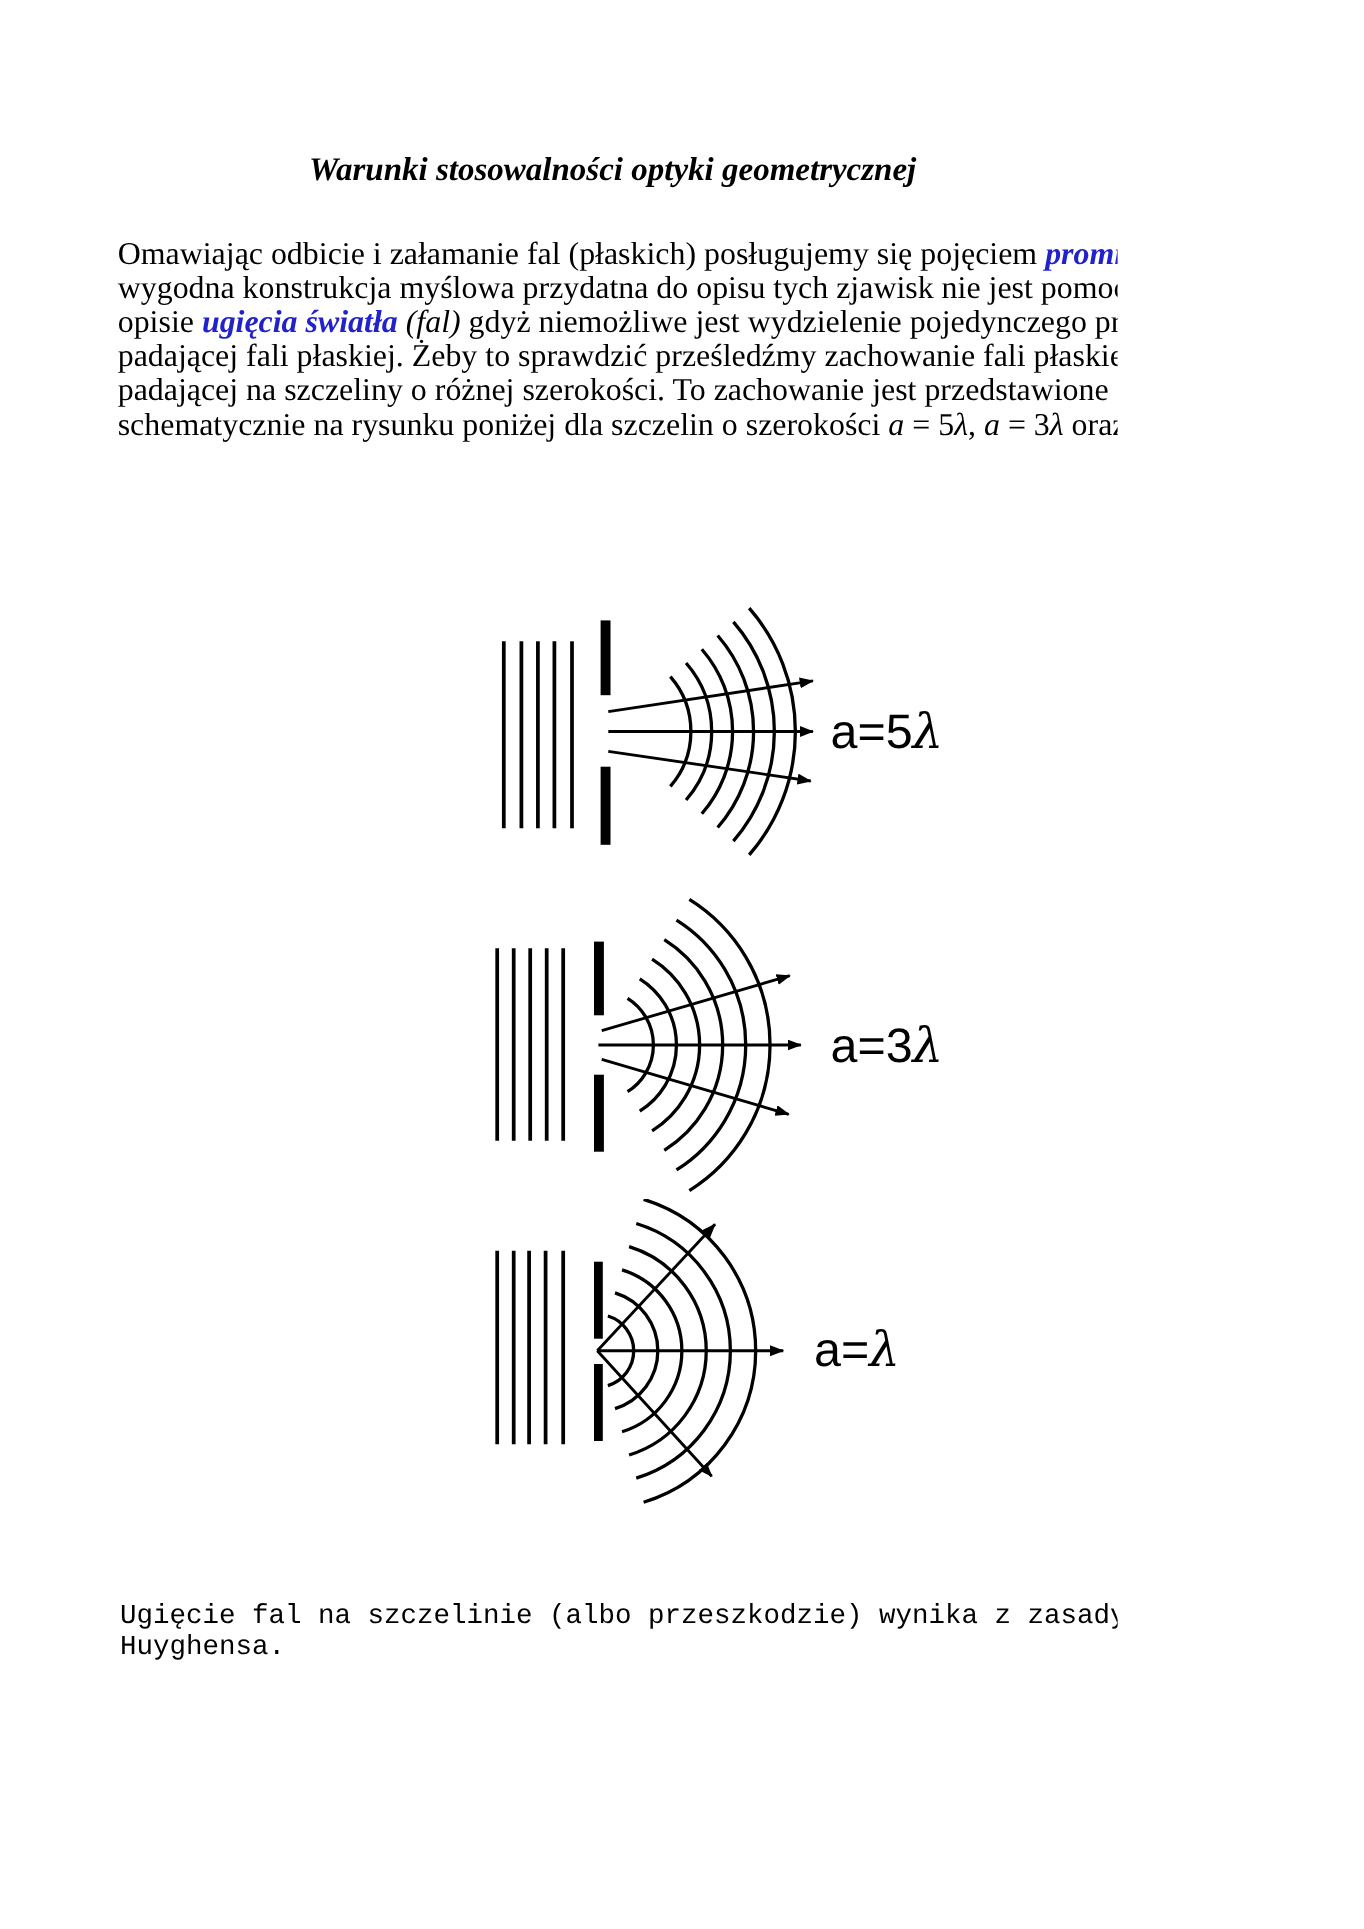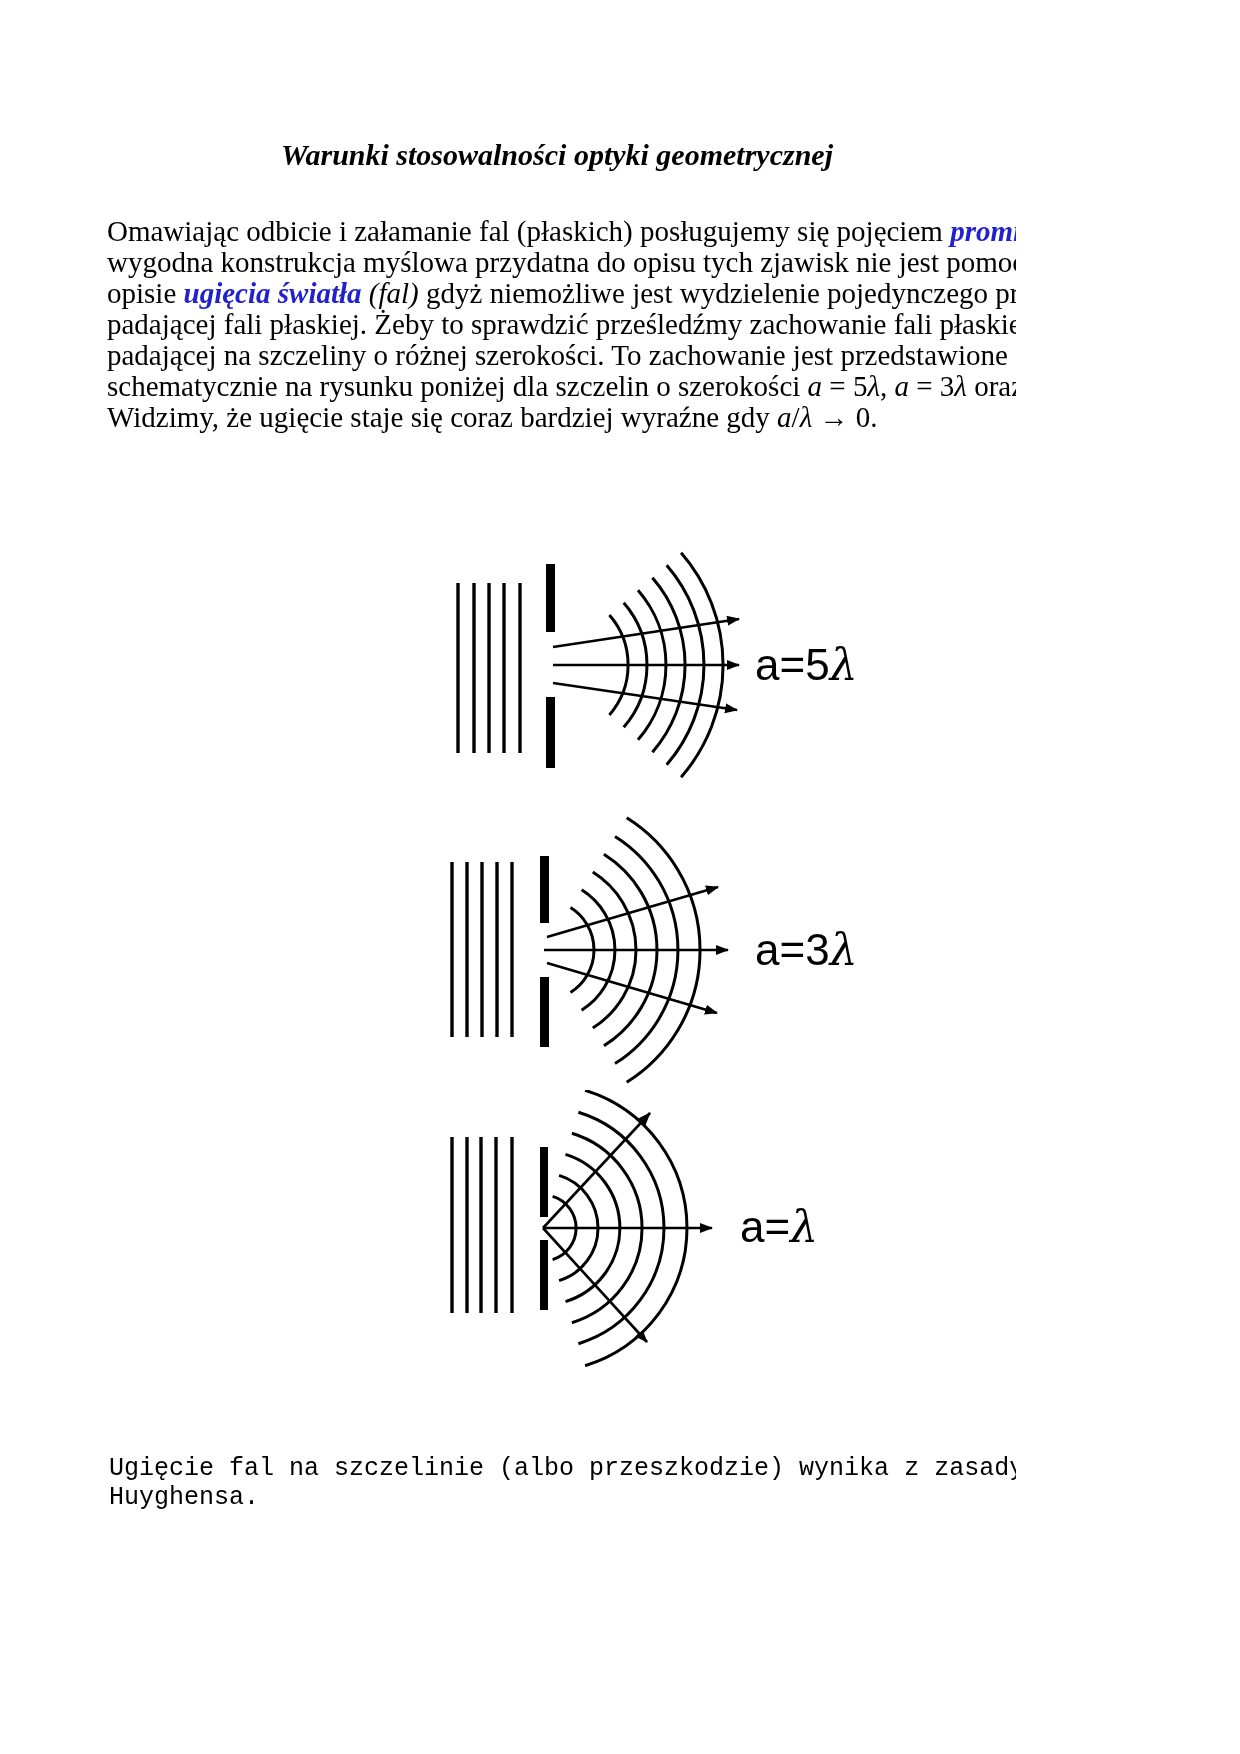--- a/index.html
+++ b/index.html
@@ -49,21 +49,20 @@
 </style>
 </head>
 <body>
 
 <div class="page" style="background: rgb(255, 255, 255);">
 
   <h1 class="title">Warunki stosowalności optyki geometrycznej</h1>
 
   <div class="body-text">
     <p><span class="run-n">Omawiając odbicie i załamanie fal (płaskich) posługujemy się pojęciem </span><span class="run-bi">promienia</span><span class="run-n">. Ta wygodna konstrukcja myślowa przydatna do opisu tych zjawisk nie jest pomocna przy opisie </span><span class="run-bi">ugięcia światła</span><span class="run-i"> (fal)</span><span class="run-n"> gdyż niemożliwe jest wydzielenie pojedynczego promienia z padającej fali płaskiej. Żeby to sprawdzić prześledźmy zachowanie fali płaskiej padającej na szczeliny o różnej szerokości. To zachowanie jest przedstawione schematycznie na rysunku poniżej dla szczelin o szerokości </span><span class="run-i">a</span><span class="run-n"> = 5</span><span class="run-i">λ</span><span class="run-n">, </span><span class="run-i">a</span><span class="run-n"> = 3</span><span class="run-i">λ</span><span class="run-n"> oraz </span><span class="run-i">a</span><span class="run-n"> = </span><span class="run-i">λ</span><span class="run-n">.</span></p>
-    <p><span class="run-n">Widzimy, że ugięcie staje się coraz bardziej wyraźne gdy </span><span class="run-i">a</span><span class="run-n">/</span><span class="run-i">λ</span><span class="run-n"> → 0.</span></p>
   </div>
 
   <svg class="figure" width="520" height="270" viewBox="0 0 520 270" style="left: 380px; top: 540px;">
       <defs>
         <marker id="ah0" markerWidth="14" markerHeight="11" refX="12" refY="5" orient="auto" markerUnits="userSpaceOnUse">
           <path d="M0,0 L13,5 L0,10 z" fill="#000"></path>
         </marker>
       </defs>
       <line x1="78" y1="43" x2="78" y2="213" stroke="#000" stroke-width="3.4"></line>
       <line x1="94" y1="43" x2="94" y2="213" stroke="#000" stroke-width="3.4"></line>

